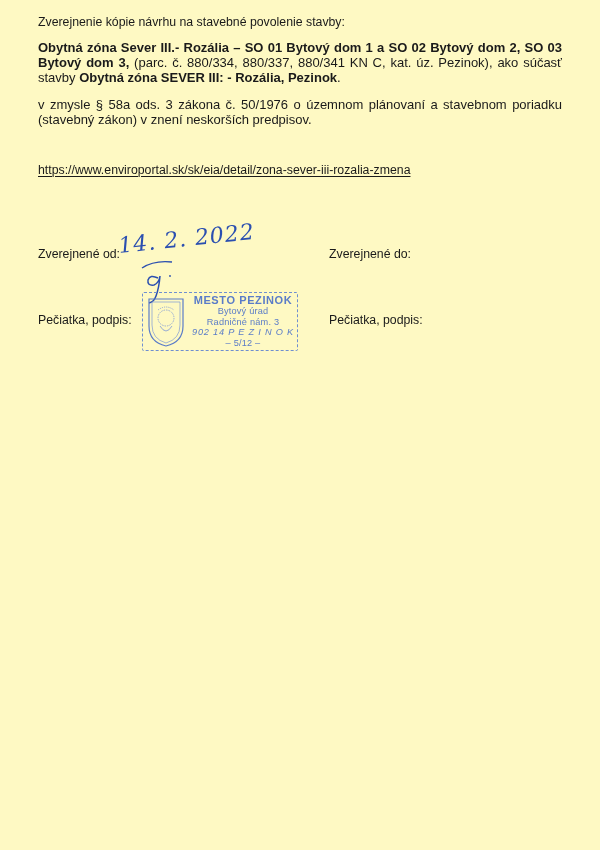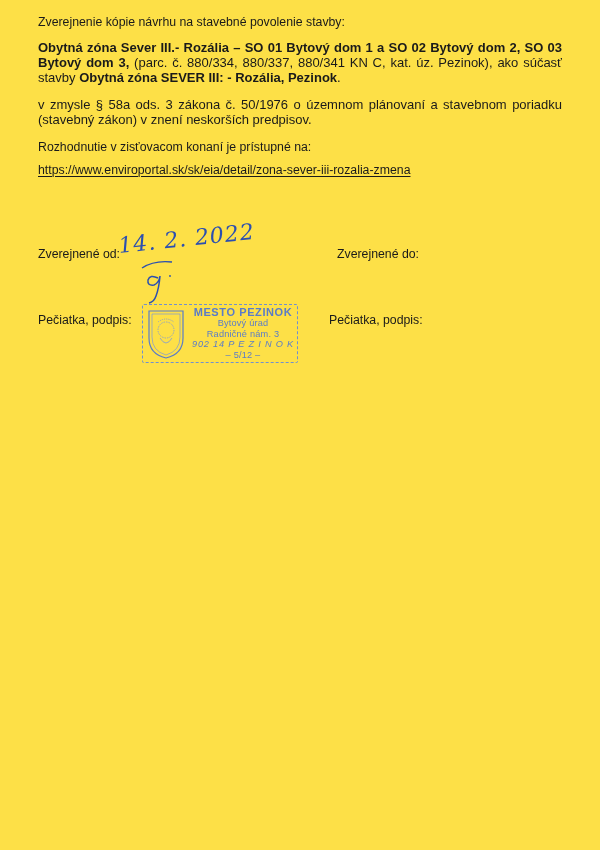--- a/index.html
+++ b/index.html
@@ -1,52 +1,51 @@
 <!DOCTYPE html>
 <html><head>
   <meta charset="utf-8">
   <style>
     html, body { margin: 0; padding: 0; background: #ffffff; }
     body { width: 600px; height: 850px; position: relative; overflow: hidden;
            font-family: "Liberation Sans", sans-serif; color: #1a1a1a; }
-    .page { position: absolute; left: 0; top: 0; width: 600px; height: 850px; background: #fde047; }
+    .page { position: absolute; left: 0; top: 0; width: 600px; height: 850px; background: #fef9c3; }
     .txt { position: absolute; font-size: 12.3px; line-height: 15px; white-space: nowrap; }
     .block { position: absolute; left: 38px; width: 524px; font-size: 13px; line-height: 15px; }
     .justify { text-align: justify; text-align-last: left; }
     b { font-weight: bold; }
     .link { color: #1a1a1a; text-decoration: underline; text-decoration-thickness: 1px; text-underline-offset: 2px; }
     .hand { position: absolute; font-family: "DejaVu Serif", serif; font-style: italic; color: #2b4fb0; }
     .stamp { position: absolute; left: 142px; top: 292px; width: 156px; height: 59px;
-             border: 1.5px dashed #6f8fd0; border-radius: 2px; color: #5a7cc8; box-sizing: border-box; margin-top: 12px; }
+             border: 1.5px dashed #6f8fd0; border-radius: 2px; color: #5a7cc8; box-sizing: border-box; }
     .stamp-lines { position: absolute; left: 46px; top: 1px; width: 108px; text-align: center;
                    font-size: 9.2px; line-height: 10.6px; letter-spacing: 0.2px; }
     .stamp-title { font-weight: bold; font-size: 11px; letter-spacing: 0.6px; line-height: 12px; }
     .stamp-coat { position: absolute; left: 3px; top: 3px; width: 40px; height: 52px; }
   </style>
 </head>
 <body>
 
 <div class="page">
 
   <div class="txt" style="left:38px; top:15px;">Zverejnenie kópie návrhu na stavebné povolenie stavby:</div>
 
   <div class="block justify" style="top:40px;">
     <b>Obytná zóna Sever III.- Rozália – SO 01 Bytový dom 1 a SO 02 Bytový dom 2, SO 03 Bytový dom 3,</b><span> (parc. č. 880/334, 880/337, 880/341 KN C, kat. úz. Pezinok), ako súčasť stavby </span><b>Obytná zóna SEVER III: - Rozália, Pezinok</b><span>.</span>
   </div>
 
   <div class="block justify" style="top:97px;">v zmysle § 58a ods. 3 zákona č. 50/1976 o územnom plánovaní a stavebnom poriadku (stavebný zákon) v znení neskorších predpisov.</div>
 
-  <div class="txt" style="left:38px; top:140px;">Rozhodnutie v zisťovacom konaní je prístupné na:</div>
 
   <a class="txt link" style="left:38px; top:163px;">https://www.enviroportal.sk/sk/eia/detail/zona-sever-iii-rozalia-zmena</a>
 
   <div class="txt" style="left:38px; top:247px;">Zverejnené od:</div>
   <div class="hand" style="left:118px; top:226px; font-size:22px; letter-spacing:1px; transform:rotate(-6deg);">14. 2. 2022</div>
 
-  <div class="txt" style="left:329px; top:247px;margin-left:8px;">Zverejnené do:</div>
+  <div class="txt" style="left:329px; top:247px;">Zverejnené do:</div>
 
   <div class="txt" style="left:38px; top:313px;">Pečiatka, podpis:</div>
   <div class="txt" style="left:329px; top:313px;">Pečiatka, podpis:</div>
 
   <svg style="position:absolute; left:140px; top:256px;" width="50" height="50" viewBox="0 0 50 50">
     <path d="M2 12 Q 14 4 32 6" stroke="#2b4fb0" stroke-width="1.4" fill="none"></path>
     <path d="M18 22 Q 10 18 8 24 Q 7 30 14 29 Q 19 27 20 20 Q 19 32 16 40 Q 14 46 9 47" stroke="#2b4fb0" stroke-width="1.5" fill="none"></path>
     <circle cx="30" cy="20" r="0.9" fill="#2b4fb0"></circle>
   </svg>
 

